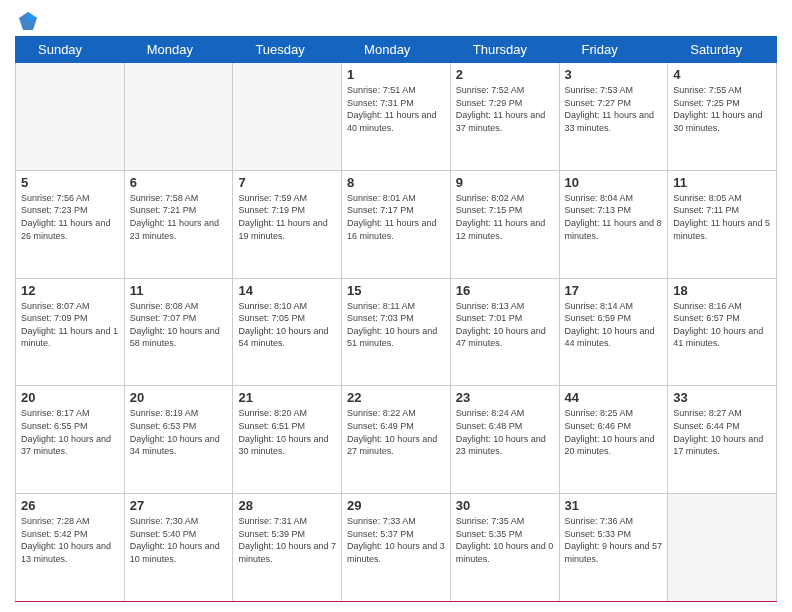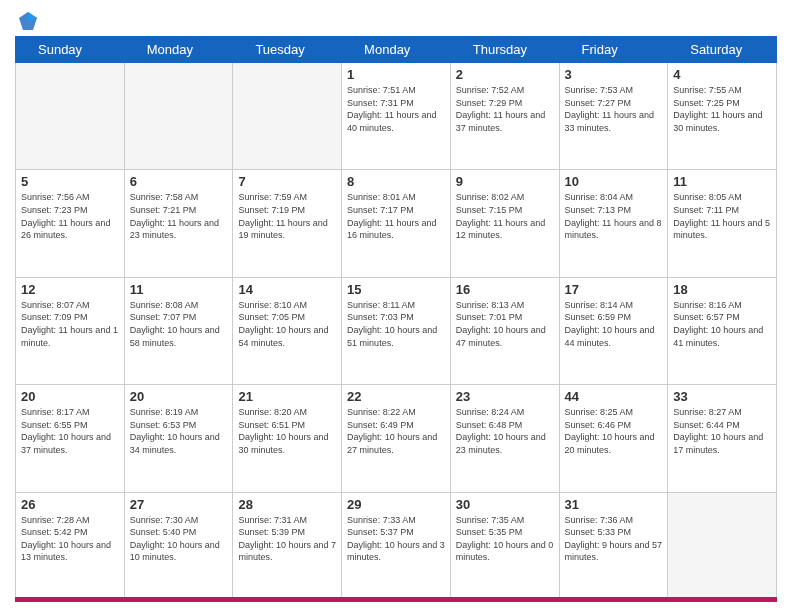--- a/index.html
+++ b/index.html
@@ -74,21 +74,21 @@
       font-weight: bold;
       color: #333;
       margin-bottom: 2px;
     }
     .day-info {
       font-size: 9px;
       color: #444;
       line-height: 1.4;
     }
     tr:last-child td {
-      border-bottom: 5px solid #be185d;
+      border-bottom: 1px solid #be185d;
       margin-top: 48px;
     }
   </style>
 </head>
 <body>
 
 <div class="page">
   <div class="header">
     <div class="logo">
       <div style="display:flex;align-items:center;gap:2px;">

